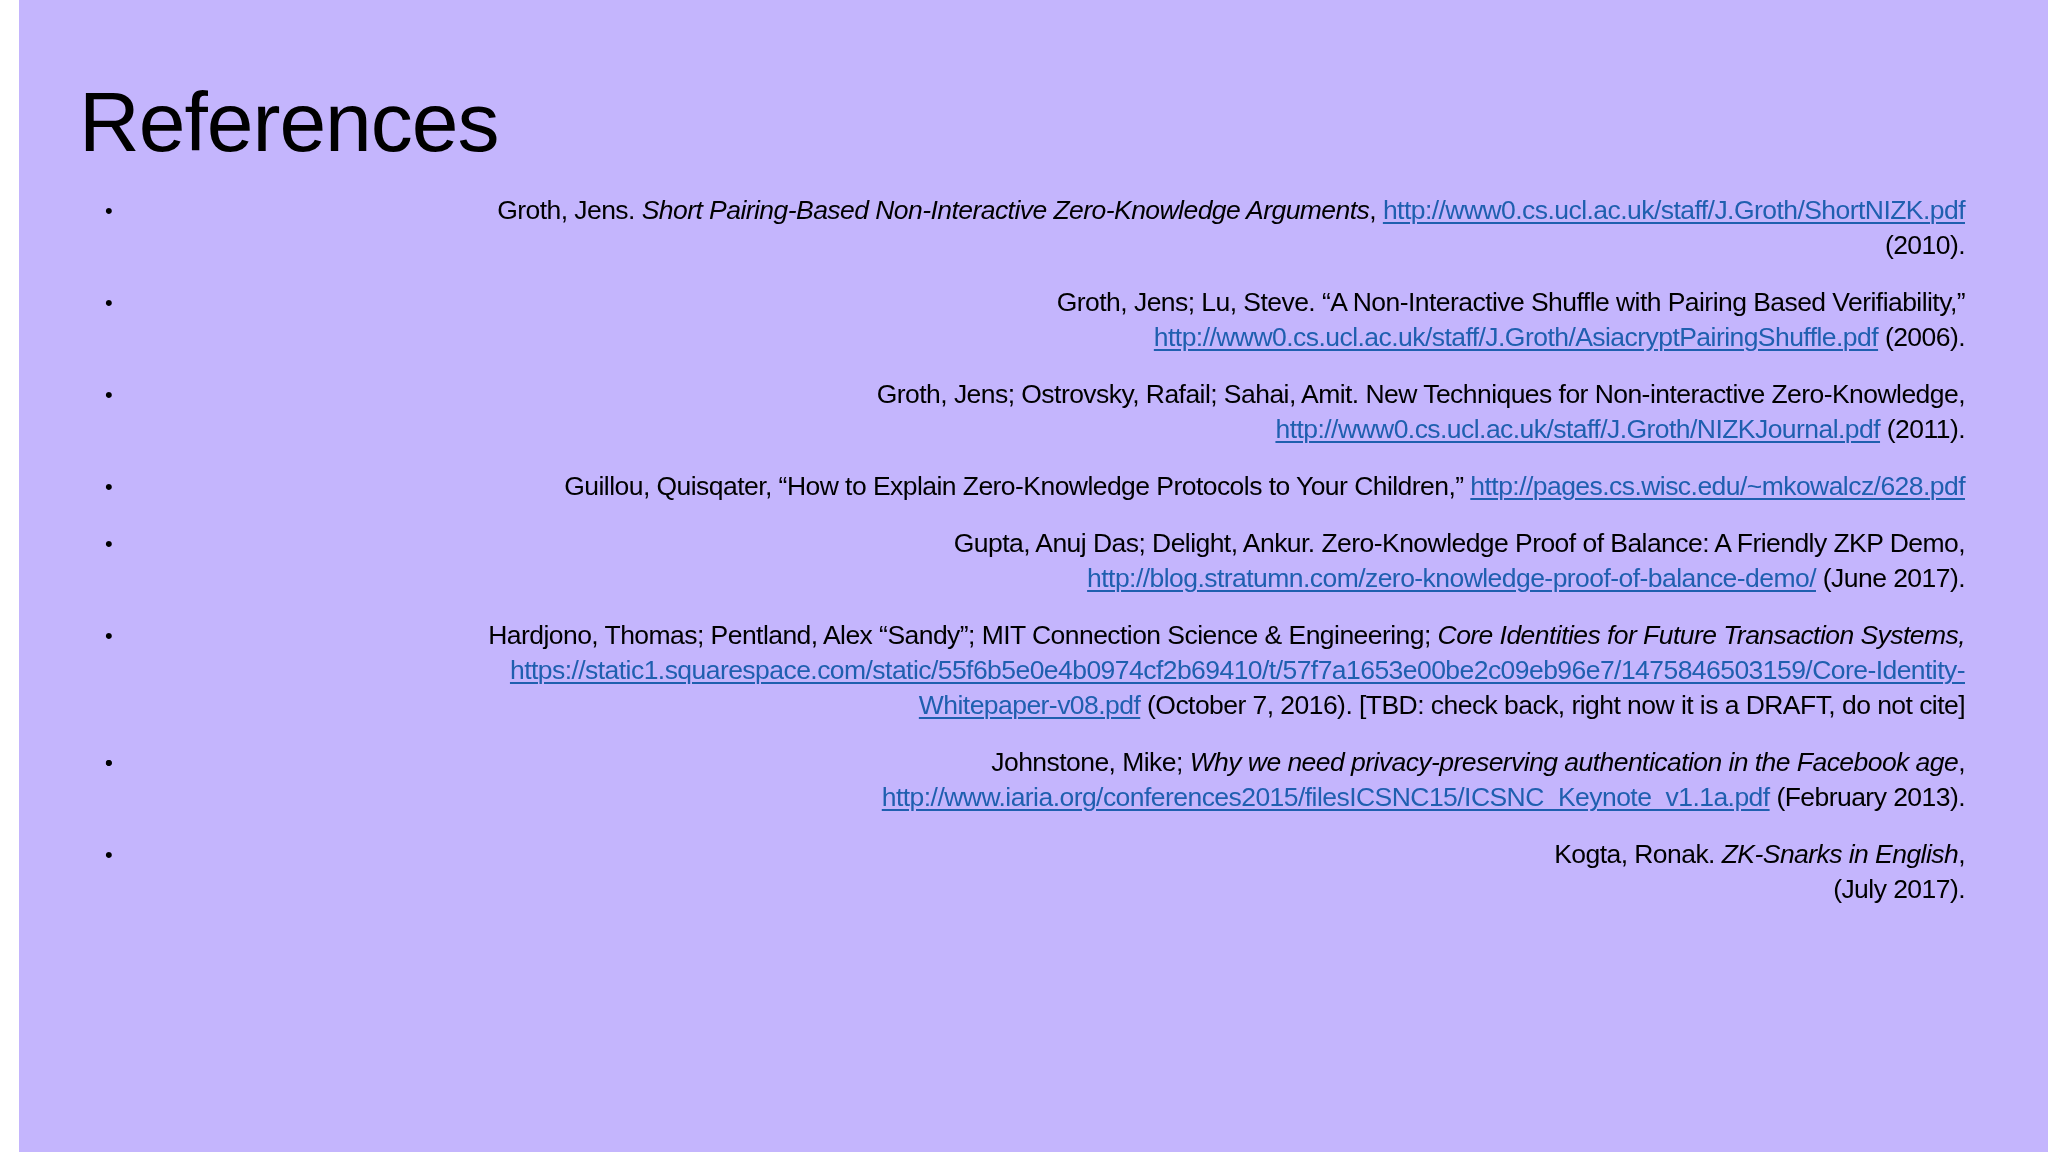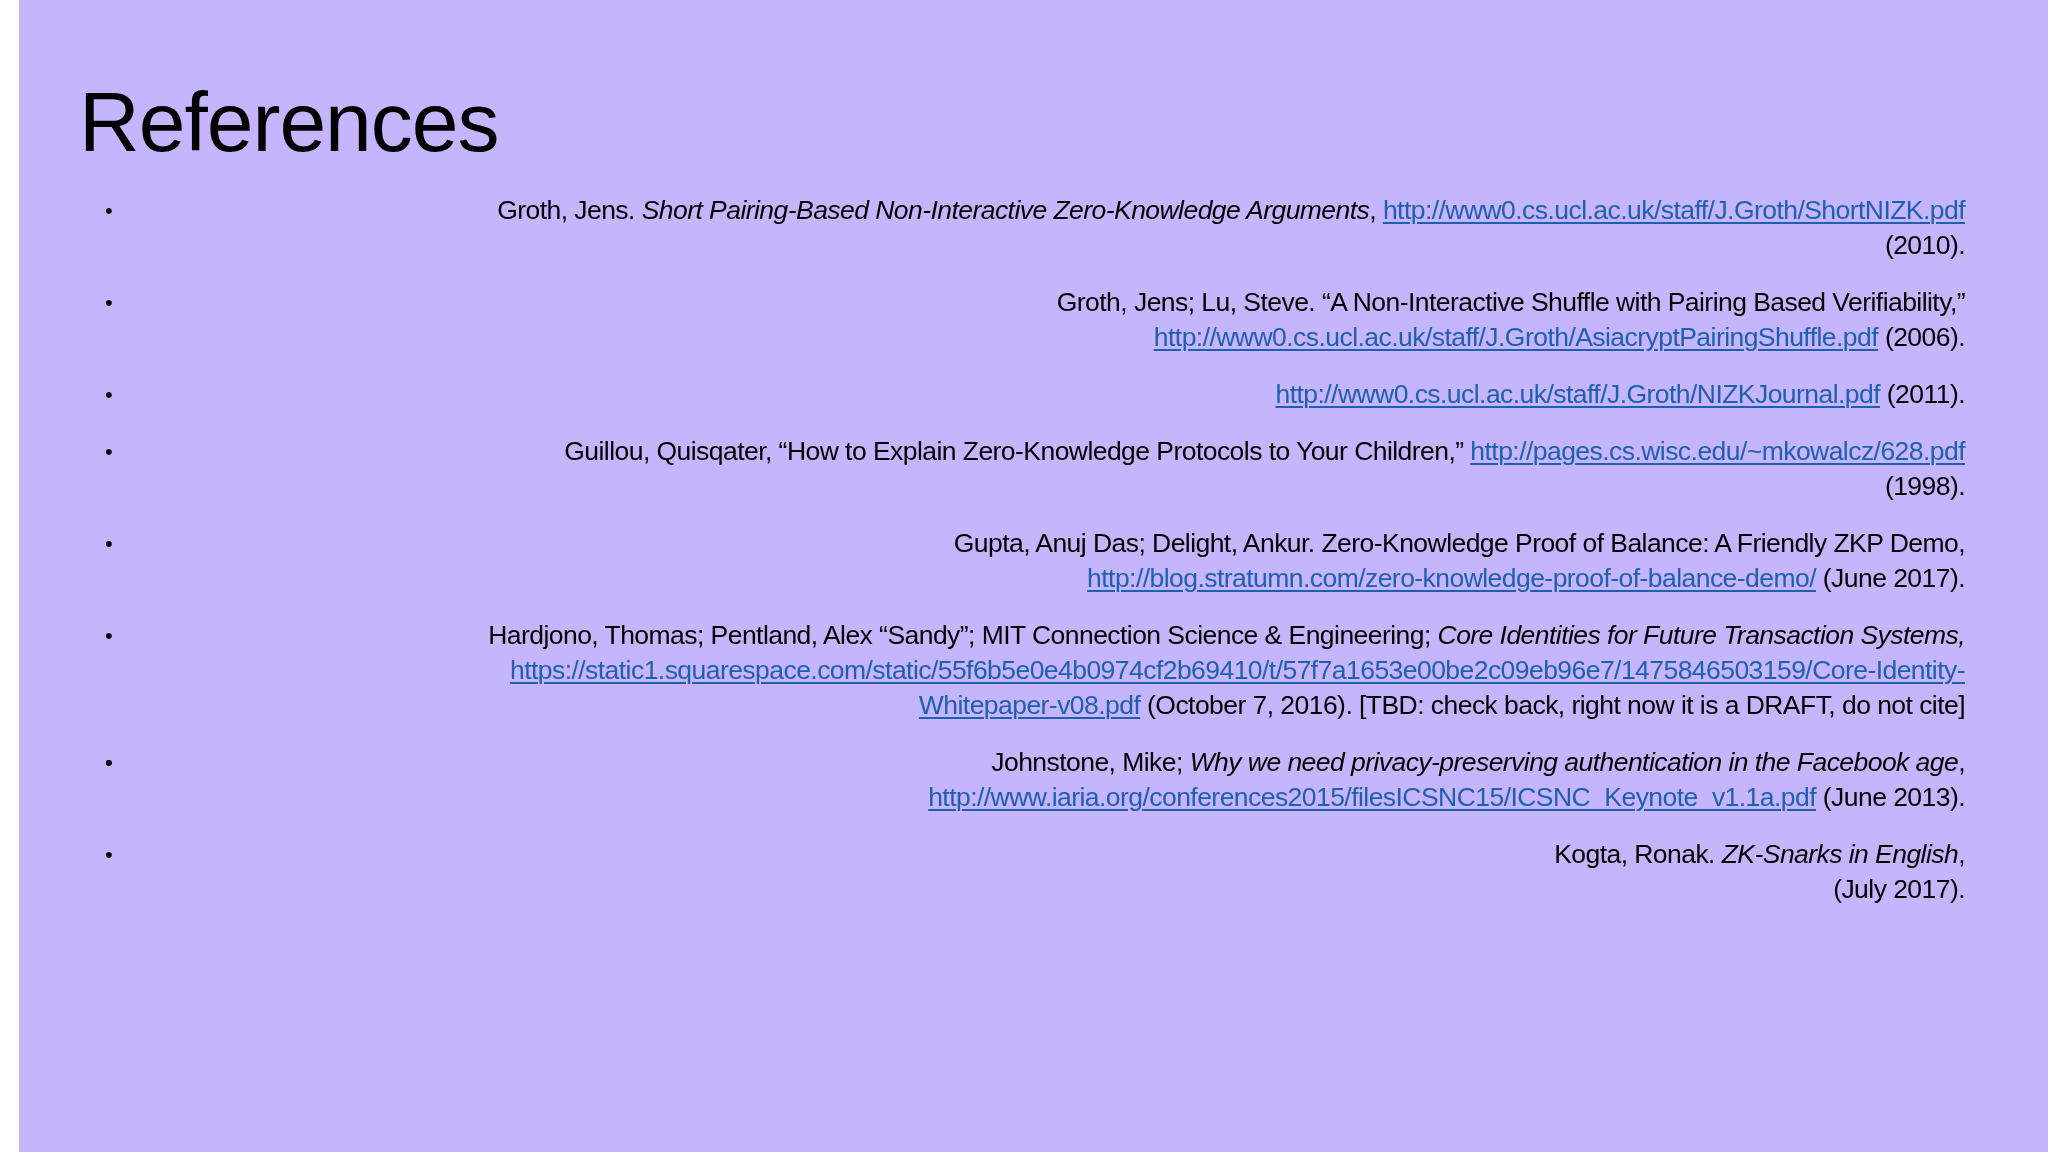--- a/index.html
+++ b/index.html
@@ -83,27 +83,27 @@
     </li>
 
     <li class="ref-item">
       <span class="bullet">•</span>
       <span class="line"><span>Groth, Jens; Lu, Steve. “A Non-Interactive Shuffle with Pairing Based Verifiability,”</span></span>
       <span class="line"><a class="link">http://www0.cs.ucl.ac.uk/staff/J.Groth/AsiacryptPairingShuffle.pdf</a><span> (2006).</span></span>
     </li>
 
     <li class="ref-item">
       <span class="bullet">•</span>
+      <span class="line"><span>Groth, Jens; Ostrovsky, Rafail; Sahai, Amit. New Techniques for Non-interactive Zero-Knowledge,</span></span>
       <span class="line"><a class="link">http://www0.cs.ucl.ac.uk/staff/J.Groth/NIZKJournal.pdf</a><span> (2011).</span></span>
     </li>
 
     <li class="ref-item">
       <span class="bullet">•</span>
       <span class="line"><span>Guillou, Quisqater, “How to Explain Zero-Knowledge Protocols to Your Children,” </span><a class="link">http://pages.cs.wisc.edu/~mkowalcz/628.pdf</a></span>
-      <span class="line"><span>(1998).</span></span>
     </li>
 
     <li class="ref-item">
       <span class="bullet">•</span>
       <span class="line"><span>Gupta, Anuj Das; Delight, Ankur. Zero-Knowledge Proof of Balance: A Friendly ZKP Demo,</span></span>
       <span class="line"><a class="link">http://blog.stratumn.com/zero-knowledge-proof-of-balance-demo/</a><span> (June 2017).</span></span>
     </li>
 
     <li class="ref-item">
       <span class="bullet">•</span>
@@ -112,21 +112,21 @@
       <span class="line"><a class="link">Whitepaper-v08.pdf</a><span> (October 7, 2016). [TBD: check back, right now it is a DRAFT, do not cite]</span></span>
     </li>
 
     <li class="ref-item">
       <span class="bullet">•</span>
     </li>
 
     <li class="ref-item">
       <span class="bullet">•</span>
       <span class="line"><span>Johnstone, Mike; </span><span class="it">Why we need privacy-preserving authentication in the Facebook age</span><span>,</span></span>
-      <span class="line"><a class="link">http://www.iaria.org/conferences2015/filesICSNC15/ICSNC_Keynote_v1.1a.pdf</a><span> (June 2013).</span></span>
+      <span class="line"><a class="link">http://www.iaria.org/conferences2015/filesICSNC15/ICSNC_Keynote_v1.1a.pdf</a><span> (February 2013).</span></span>
     </li>
 
     <li class="ref-item">
       <span class="bullet">•</span>
       <span class="line"><span>Kogta, Ronak. </span><span class="it">ZK-Snarks in English</span><span>,</span></span>
       <span class="line"><span>(July 2017).</span></span>
     </li>
 
   </ul>
 </div>

